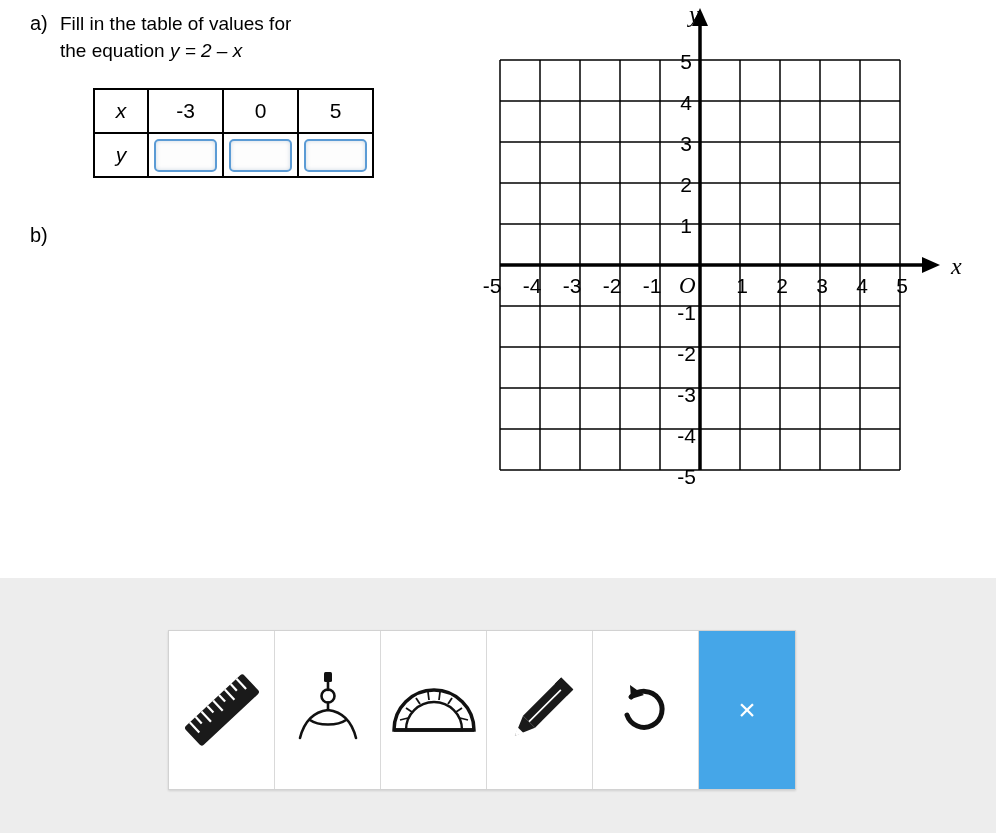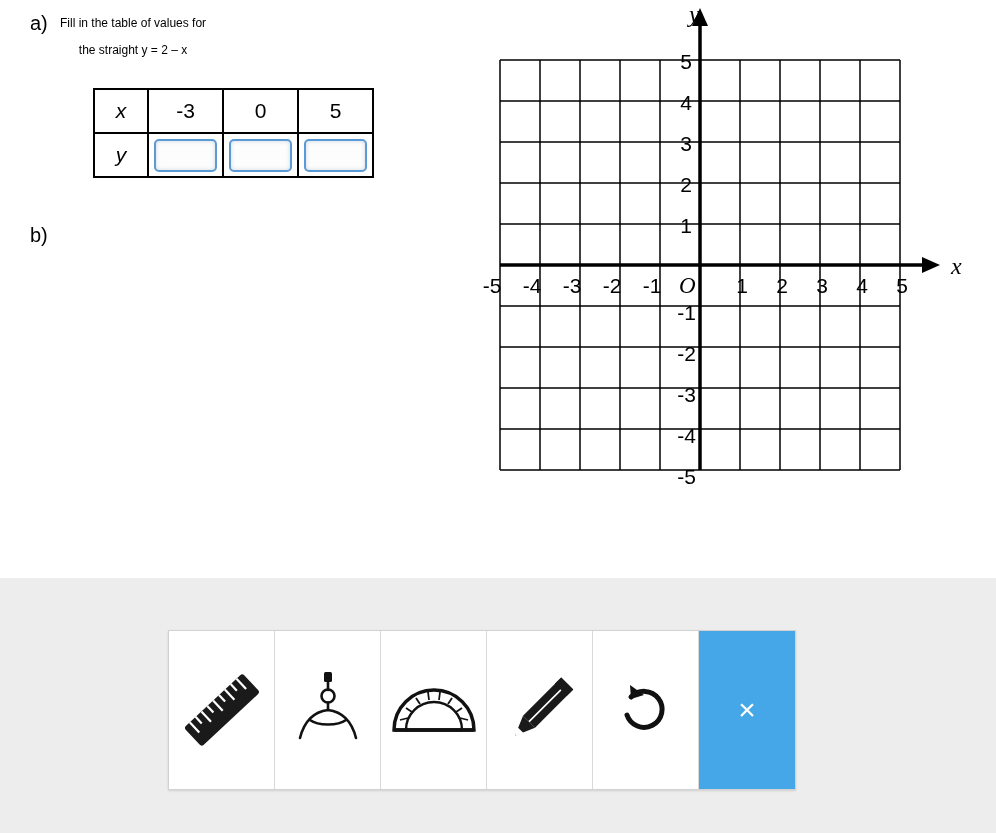--- a/index.html
+++ b/index.html
@@ -29,26 +29,25 @@
     display: flex;
     align-items: flex-start;
   }
   .q-label {
     width: 30px;
     flex: 0 0 30px;
     font-size: 20px;
     line-height: 27px;
   }
   .q-text {
-    font-size: 12px;
+    font-size: 19px;
     line-height: 27px;
     max-width: 360px;
-    text-align: center;
-  }
-  .q-text .ital { }
+  }
+  .q-text .ital { font-style: italic; }
 
   #qa { left: 30px; top: 10px; }
   #qb { left: 30px; top: 222px; }
 
   
   .values-table {
     position: absolute;
     left: 93px;
     top: 88px;
     border-collapse: collapse;
@@ -139,21 +138,21 @@
 </style>
 </head>
 <body>
 
 <div class="question-area">
 
   <div class="q-item" id="qa">
     <div class="q-label">a)</div>
     <div class="q-text">
       <span>Fill in the table of values for</span><br>
-      <span>the straight </span><span class="ital">y = 2 – x</span>
+      <span>the equation </span><span class="ital">y = 2 – x</span>
     </div>
   </div>
 
   <table class="values-table">
     <tbody>
         <tr>
       <td class="head-cell">x</td>
       <td>-3</td>
       <td>0</td>
       <td>5</td>

